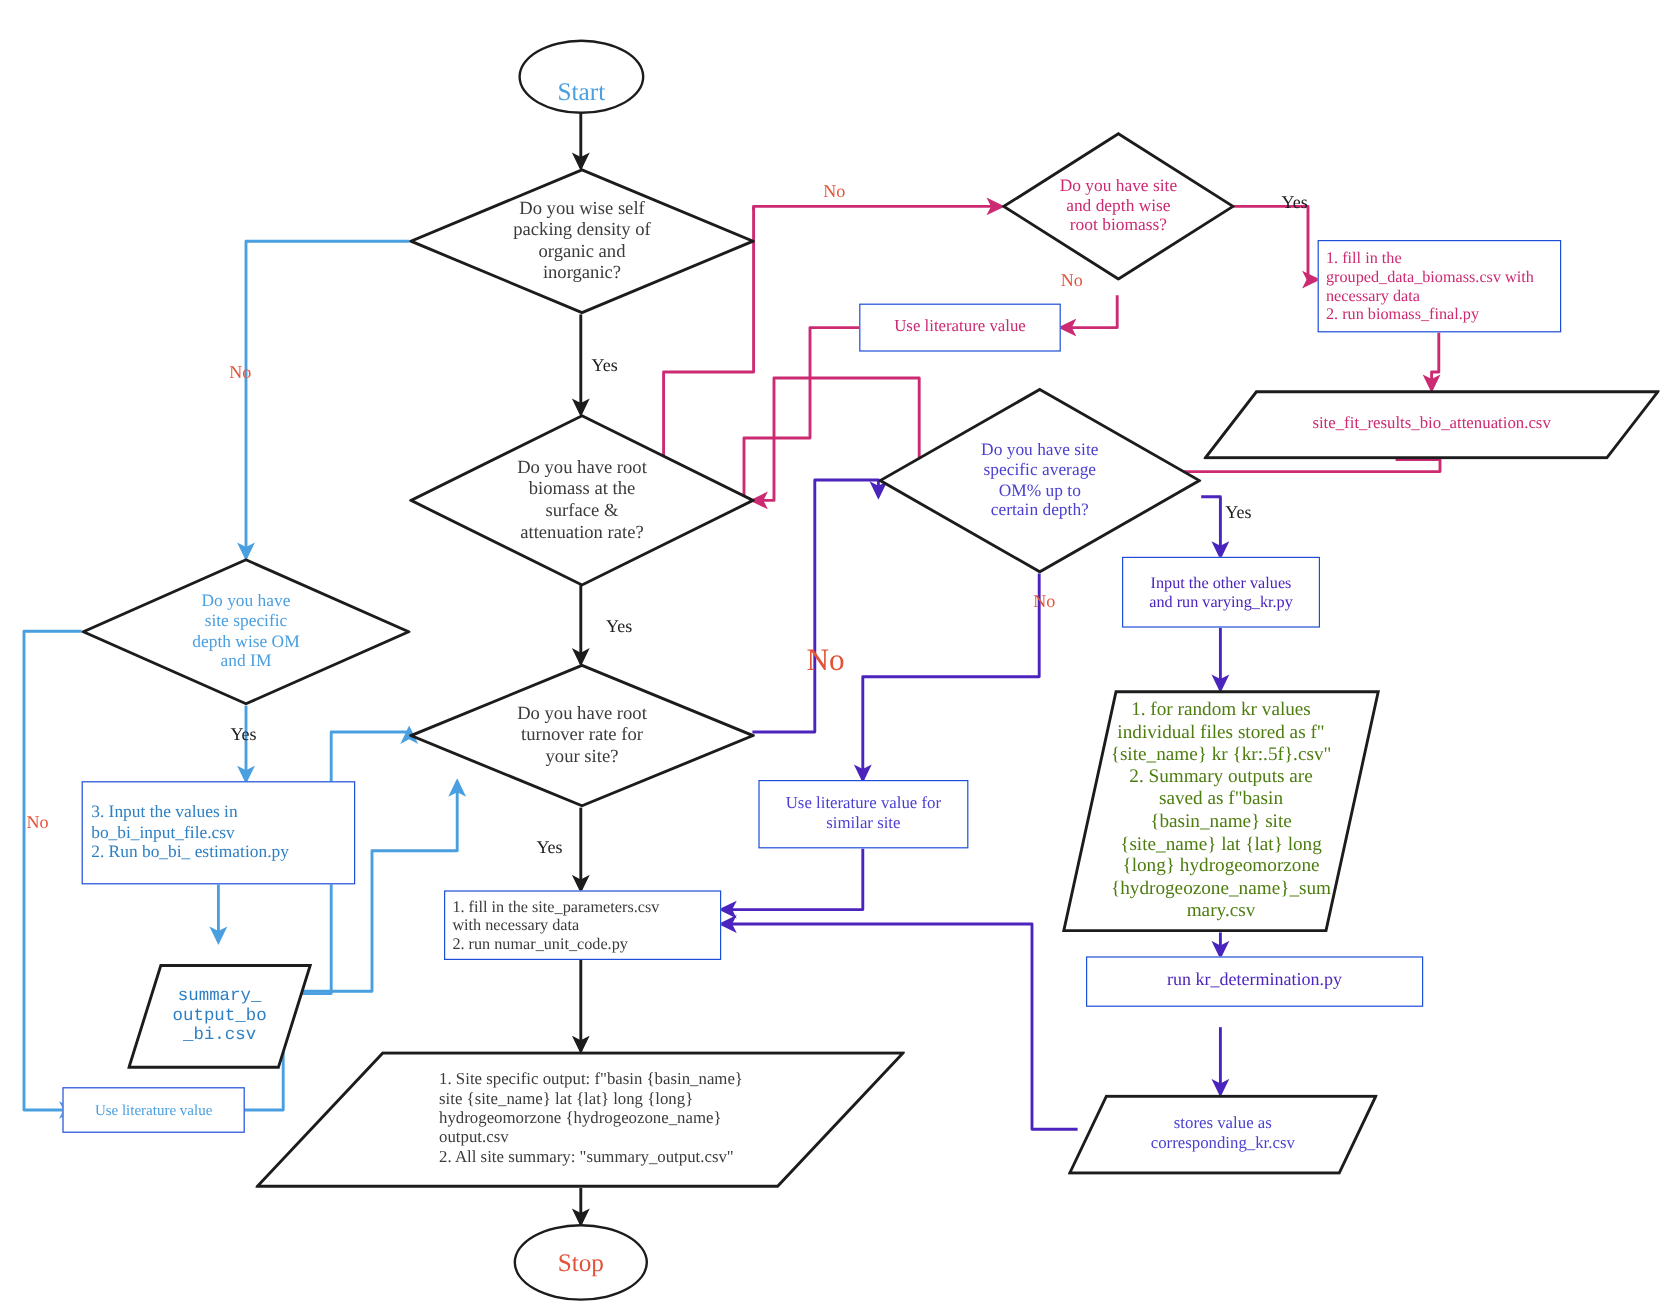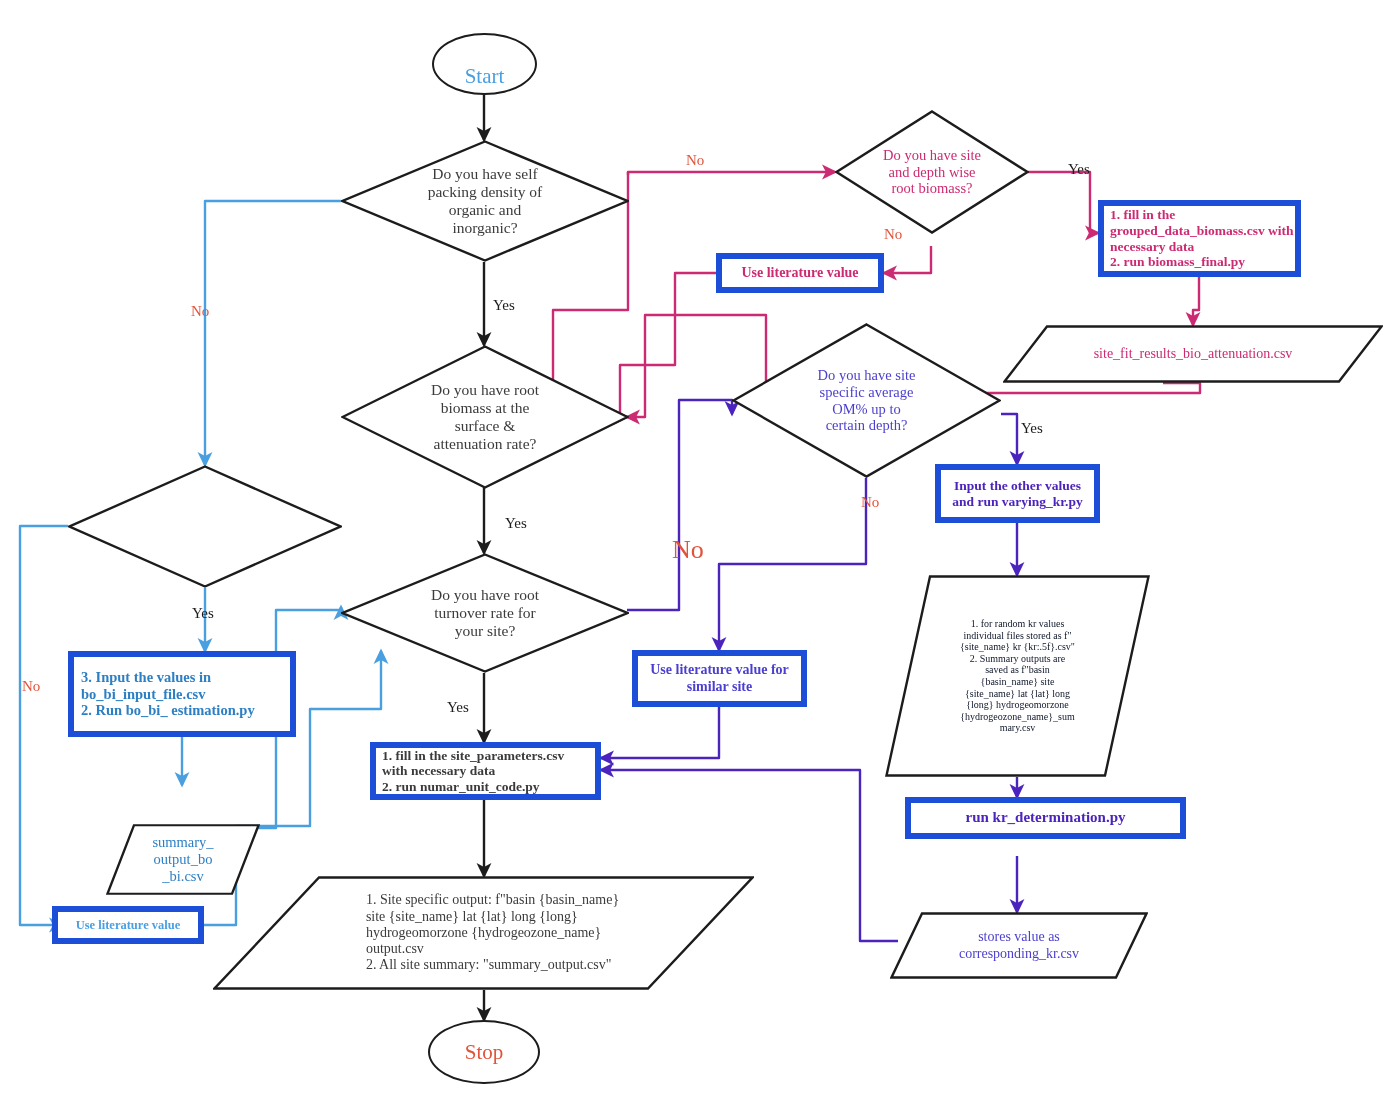--- a/index.html
+++ b/index.html
@@ -1,21 +1,21 @@
 <!DOCTYPE html>
 <html><head>
 <meta charset="utf-8">
 <style>
   html,body{margin:0;padding:0;background:#ffffff;}
   body{font-family:"Liberation Serif","DejaVu Serif",serif;}
   #canvas{position:relative;width:1393px;height:1094px;background:#fff;overflow:hidden;}
   svg#wires{position:absolute;left:0;top:0;width:1393px;height:1094px;}
   .node{position:absolute;box-sizing:border-box;display:flex;align-items:center;justify-content:center;text-align:center;}
   .node .txt{white-space:pre-line;line-height:1.16;}
-  .shape-box{border:6px solid #1d4ed8;background:#fff;font-weight:bold;}
+  .shape-box{border:1px solid #1d4ed8;background:#fff;}
   .shape-oval{border:2px solid #1c1c1c;background:#fff;border-radius:50%;}
   .shape-dia, .shape-par{background:transparent;border:none;}
   .dia-svg,.par-svg{position:absolute;left:0;top:0;width:100%;height:100%;}
   .node .inner{position:relative;z-index:2;padding:0 6px;}
   .edge-label{position:absolute;z-index:5;white-space:nowrap;}
   .ta-left{text-align:left;}
 </style>
 </head>
 <body>
 
@@ -100,21 +100,21 @@
   </div>
 
   <div class="node shape-oval" style="left:428px;top:1020px;width:112px;height:64px;">
     <span class="txt" style="color:#e2533a;font-size:21px;">Stop</span>
   </div>
 
   <div class="node shape-dia" style="left:341px;top:140px;width:288px;height:122px;">
     <svg class="dia-svg" viewBox="0 0 288 122" preserveAspectRatio="none">
       <polygon points="144,1.5 286.5,61 144,120.5 1.5,61" fill="#fff" stroke="#1c1c1c" stroke-width="2.4"></polygon>
     </svg>
-    <span class="inner txt" style="color:#3b3b3b;font-size:15.5px;">Do you have self
+    <span class="inner txt" style="color:#3b3b3b;font-size:15.5px;">Do you wise self
 packing density of
 organic and
 inorganic?</span>
   </div>
 
   <div class="node shape-dia" style="left:835px;top:110px;width:194px;height:124px;">
     <svg class="dia-svg" viewBox="0 0 194 124" preserveAspectRatio="none">
       <polygon points="97,1.5 192.5,62 97,122.5 1.5,62" fill="#fff" stroke="#1c1c1c" stroke-width="2.4"></polygon>
     </svg>
     <span class="inner txt" style="color:#cc2a72;font-size:14.5px;">Do you have site
@@ -139,20 +139,24 @@
     <span class="inner txt" style="color:#4b3fd0;font-size:14.5px;">Do you have site
 specific average
 OM% up to
 certain depth?</span>
   </div>
 
   <div class="node shape-dia" style="left:68px;top:465px;width:274px;height:123px;">
     <svg class="dia-svg" viewBox="0 0 274 123" preserveAspectRatio="none">
       <polygon points="137,1.5 272.5,61.5 137,121.5 1.5,61.5" fill="#fff" stroke="#1c1c1c" stroke-width="2.4"></polygon>
     </svg>
+    <span class="inner txt" style="color:#4a9fe0;font-size:14.5px;">Do you have
+site specific
+depth wise OM
+and IM</span>
   </div>
 
   <div class="node shape-dia" style="left:341px;top:553px;width:288px;height:120px;">
     <svg class="dia-svg" viewBox="0 0 288 120" preserveAspectRatio="none">
       <polygon points="144,1.5 286.5,60 144,118.5 1.5,60" fill="#fff" stroke="#1c1c1c" stroke-width="2.4"></polygon>
     </svg>
     <span class="inner txt" style="color:#3b3b3b;font-size:15.5px;">Do you have root
 turnover rate for
 your site?</span>
   </div>
@@ -177,21 +181,21 @@
 
   <div class="node shape-box" style="left:935px;top:464px;width:165px;height:59px;">
     <span class="txt" style="color:#4b23bd;font-size:13.5px;">Input the other values
 and run varying_kr.py</span>
   </div>
 
   <div class="node shape-par" style="left:885px;top:575px;width:265px;height:202px;">
     <svg class="par-svg" viewBox="0 0 265 202" preserveAspectRatio="none">
       <polygon points="45,1.5 263.5,1.5 220,200.5 1.5,200.5" fill="#fff" stroke="#1c1c1c" stroke-width="2.4"></polygon>
     </svg>
-    <span class="inner txt" style="color:#0f172a;font-size:10px;">1. for random kr values
+    <span class="inner txt" style="color:#4d7c0f;font-size:16px;">1. for random kr values
 individual files stored as f"
 {site_name} kr {kr:.5f}.csv"
 2. Summary outputs are
 saved as f"basin
 {basin_name} site
 {site_name} lat {lat} long
 {long} hydrogeomorzone
 {hydrogeozone_name}_sum
 mary.csv</span>
   </div>
@@ -212,21 +216,21 @@
     <span class="txt" style="color:#4b3fd0;font-size:14px;">Use literature value for
 similar site</span>
   </div>
 
   <div class="node shape-box" style="left:68px;top:651px;width:228px;height:86px;justify-content:flex-start;">
     <span class="txt ta-left" style="color:#2d7fc4;font-size:14.5px;padding-left:7px;">3. Input the values in
 bo_bi_input_file.csv
 2. Run bo_bi_ estimation.py</span>
   </div>
 
-  <div class="node shape-par" style="left:106px;top:824px;width:154px;height:71px;">
+  <div class="node shape-par" style="left:106px;top:803px;width:154px;height:88px;font-family:Liberation Mono, monospace;">
     <svg class="par-svg" viewBox="0 0 154 85" preserveAspectRatio="none">
       <polygon points="28,1.5 152.5,1.5 126,83.5 1.5,83.5" fill="#fff" stroke="#1c1c1c" stroke-width="2.4"></polygon>
     </svg>
     <span class="inner txt" style="color:#2d7fc4;font-size:14.5px;">summary_
 output_bo
 _bi.csv</span>
   </div>
 
   <div class="node shape-box" style="left:52px;top:906px;width:152px;height:38px;">
     <span class="txt" style="color:#4a9fe0;font-size:12.5px;">Use literature value</span>

